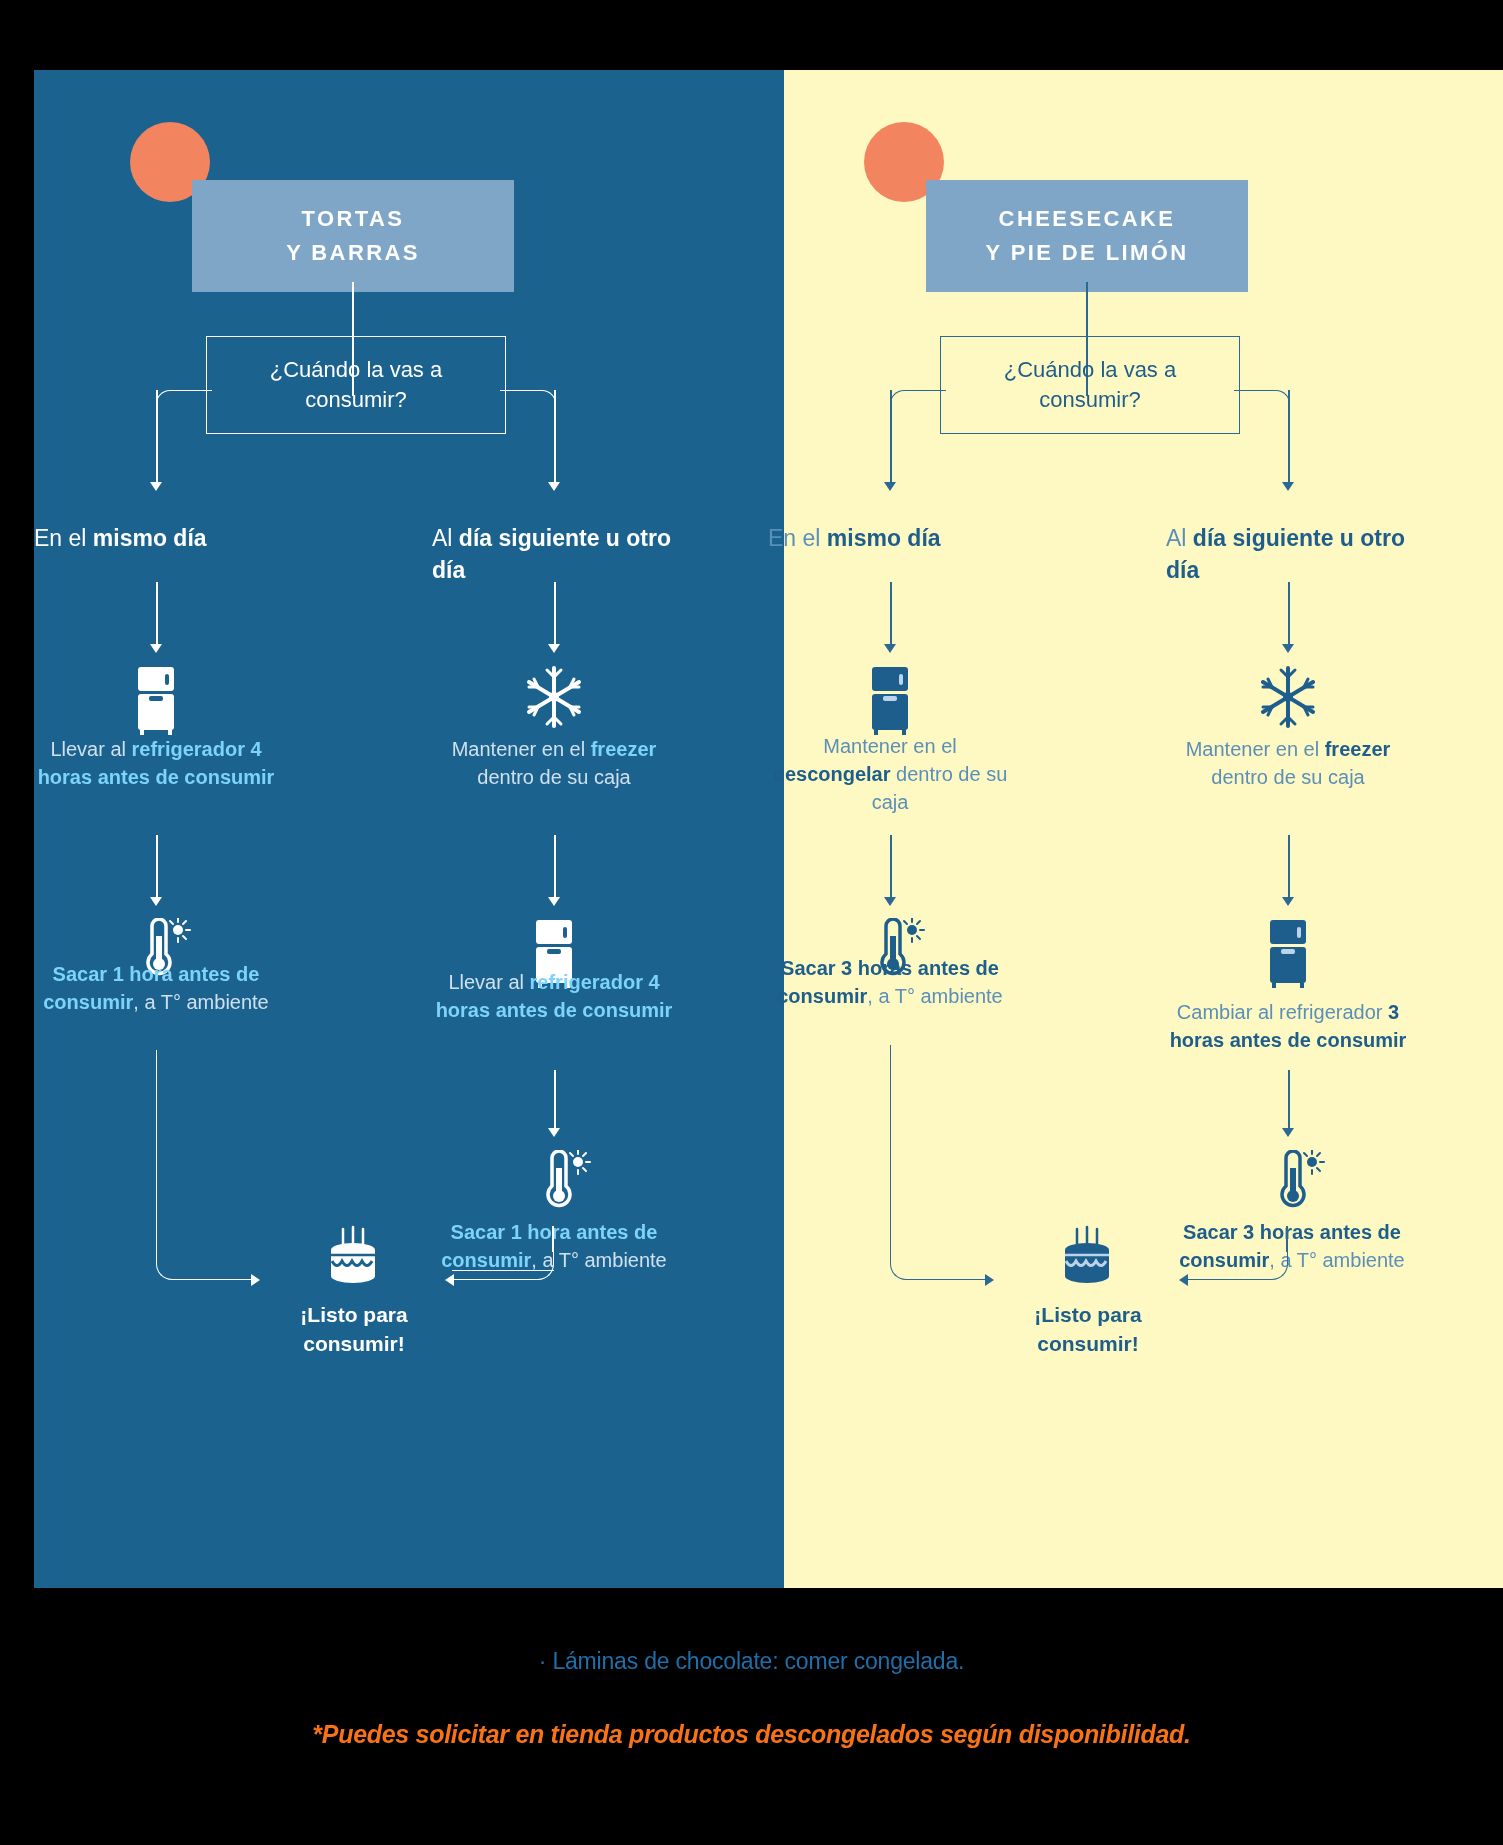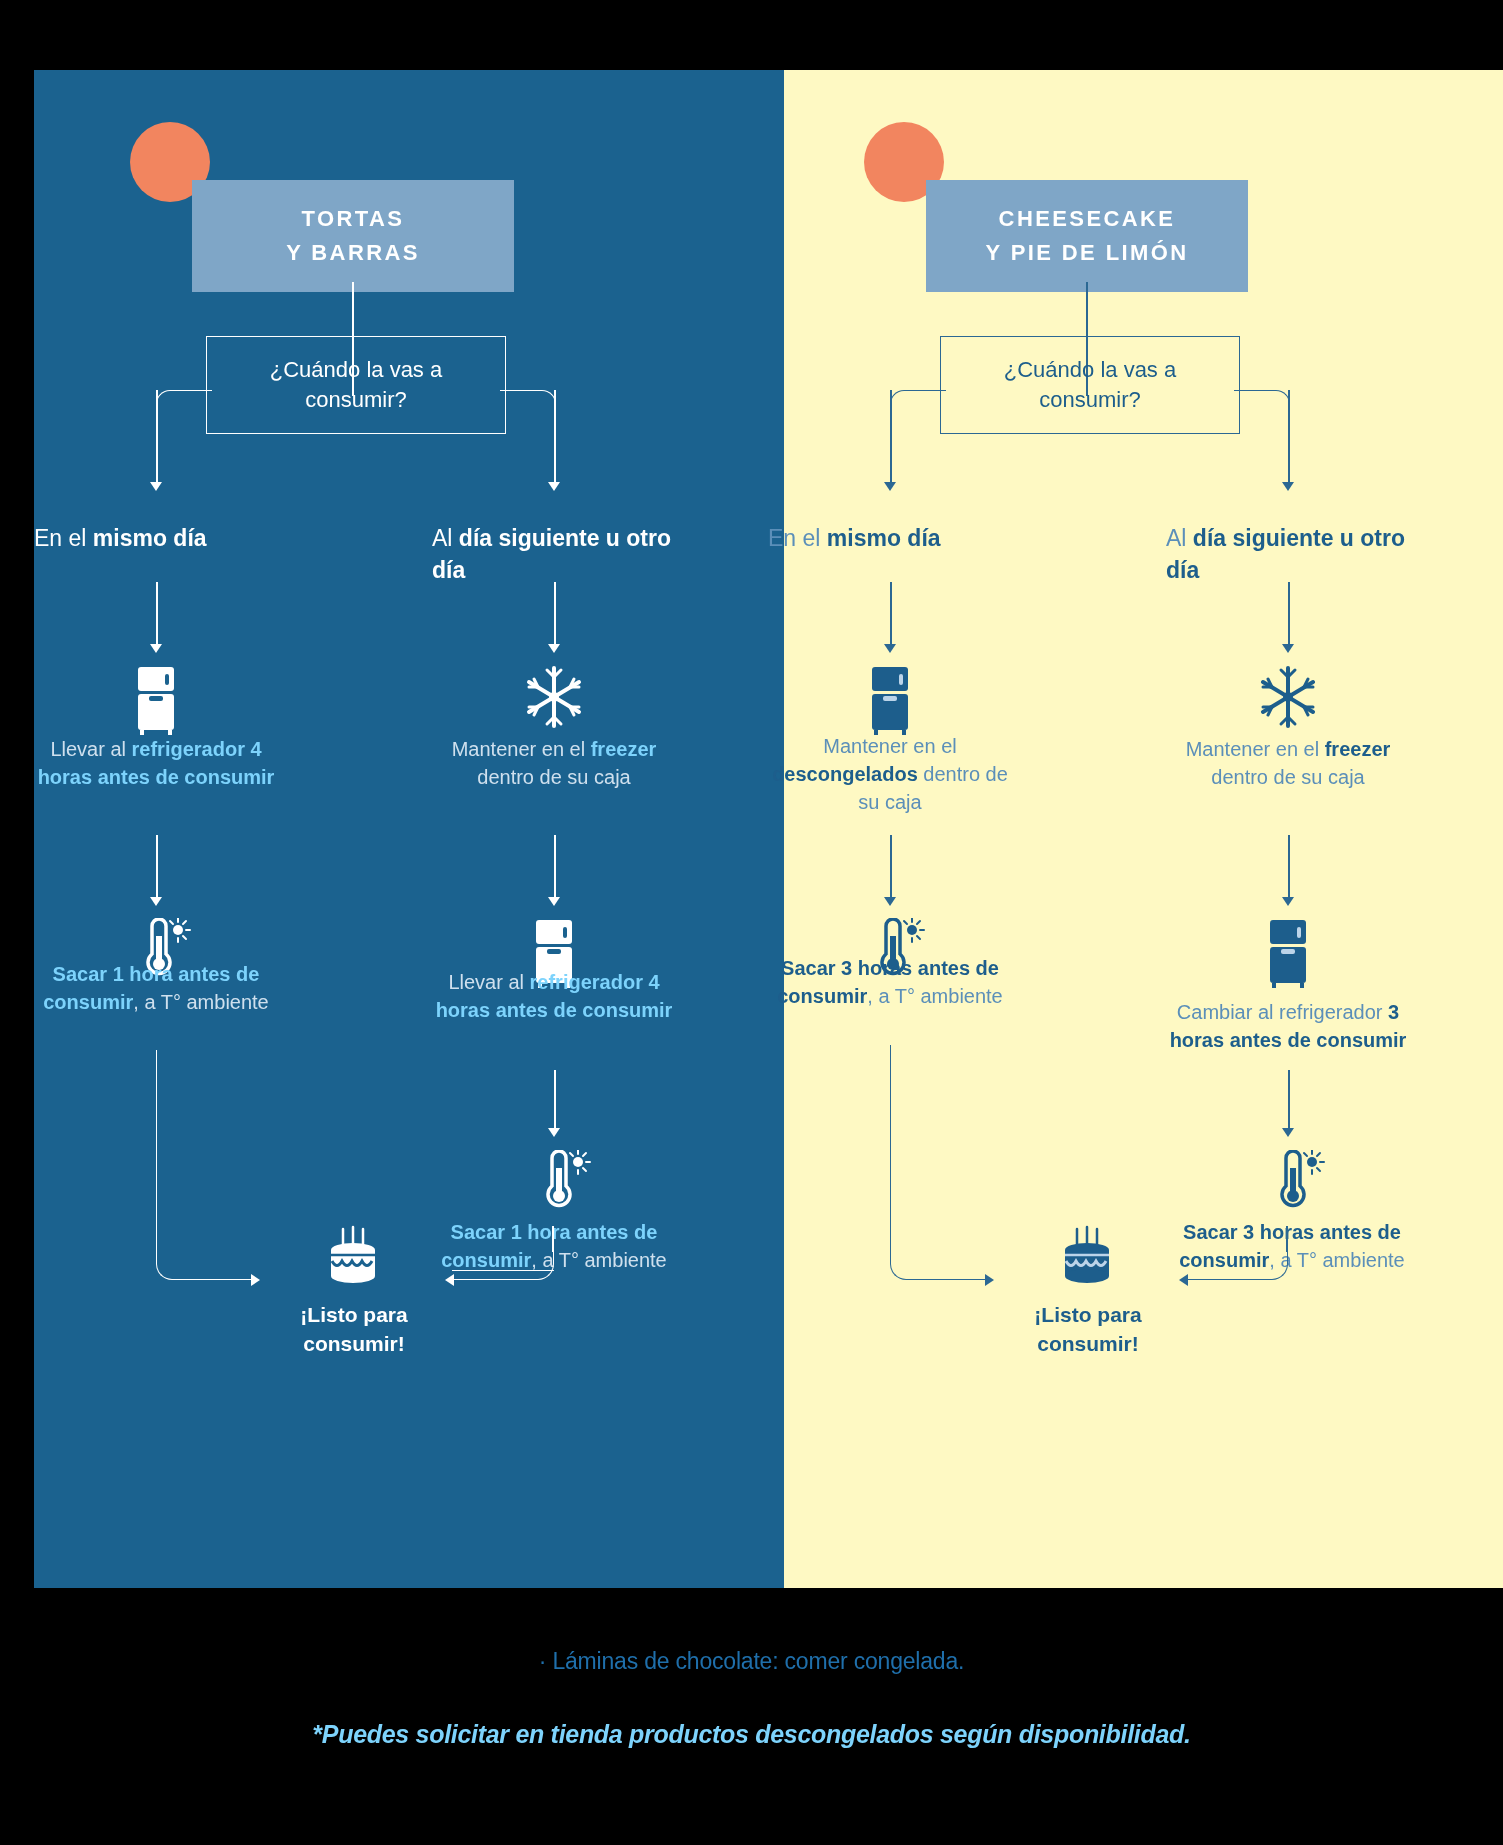--- a/index.html
+++ b/index.html
@@ -155,21 +155,21 @@
     font-size: 23px;
     line-height: 42px;
     color: #1f6fab;
     letter-spacing: -0.2px;
   }
   .footer-note {
     margin-top: 38px;
     font-size: 25px;
     font-style: italic;
     font-weight: bold;
-    color: #7dd3fc;
+    color: #f97316;
     letter-spacing: -0.3px;
   }
 </style>
 </head>
 <body>
 
 <div class="page">
 
   <div class="panels">
 
@@ -386,21 +386,21 @@
           <rect x="6" y="2" width="36" height="24" rx="3" fill="#1d5e8c"></rect>
           <rect x="33" y="9" width="4" height="11" rx="2" fill="#bcd4e9"></rect>
           <rect x="6" y="29" width="36" height="36" rx="3" fill="#1d5e8c"></rect>
           <rect x="17" y="31" width="14" height="5" rx="2" fill="#bcd4e9"></rect>
           <rect x="8" y="65" width="4" height="5" fill="#1d5e8c"></rect>
           <rect x="36" y="65" width="4" height="5" fill="#1d5e8c"></rect>
         </svg>
       </div>
 
       <div class="step-text" style="left:-16px; top:662px; width:244px;">
-        <span>Mantener en el </span><b>descongelados</b><span> dentro de su caja</span>
+        <span>Mantener en el </span><b>descongelar</b><span> dentro de su caja</span>
       </div>
 
       <div class="vline" style="left:106px; top:765px; height:62px;"></div>
       <div class="arrow-down" style="left:100px; top:827px;"></div>
 
       <div class="icon" style="left:86px; top:848px;">
         <svg width="56" height="62" viewBox="0 0 56 62">
           <path d="M16 8 a7 7 0 0 1 14 0 v28 a11 11 0 1 1 -14 0 z" fill="none" stroke="#1d5e8c" stroke-width="3.5"></path>
           <circle cx="23" cy="46" r="6" fill="#1d5e8c"></circle>
           <rect x="20" y="18" width="6" height="26" fill="#1d5e8c"></rect>

